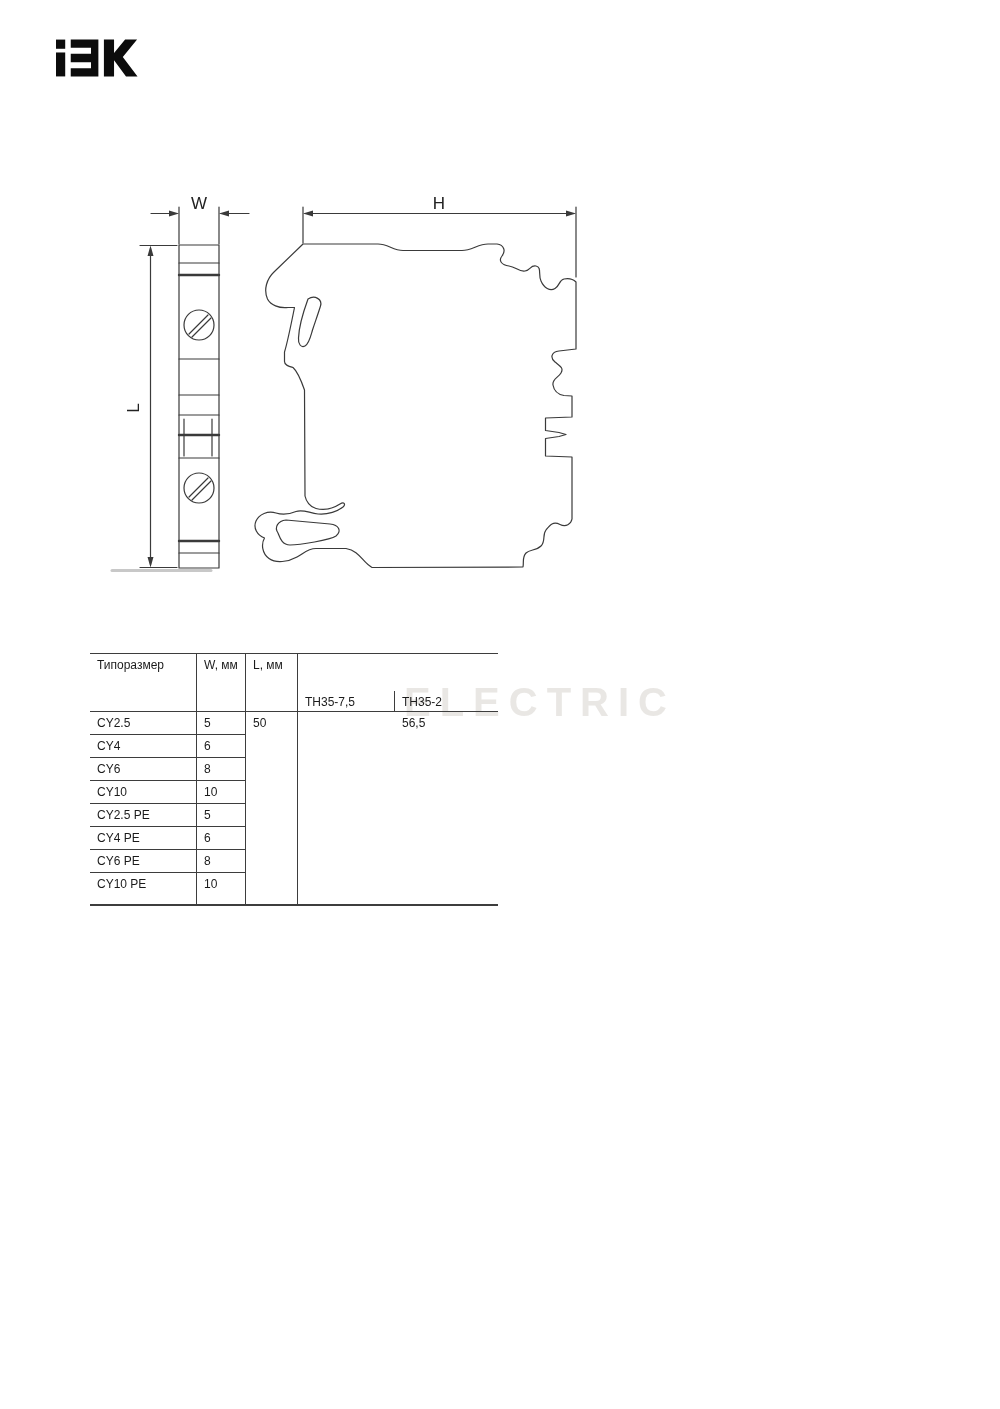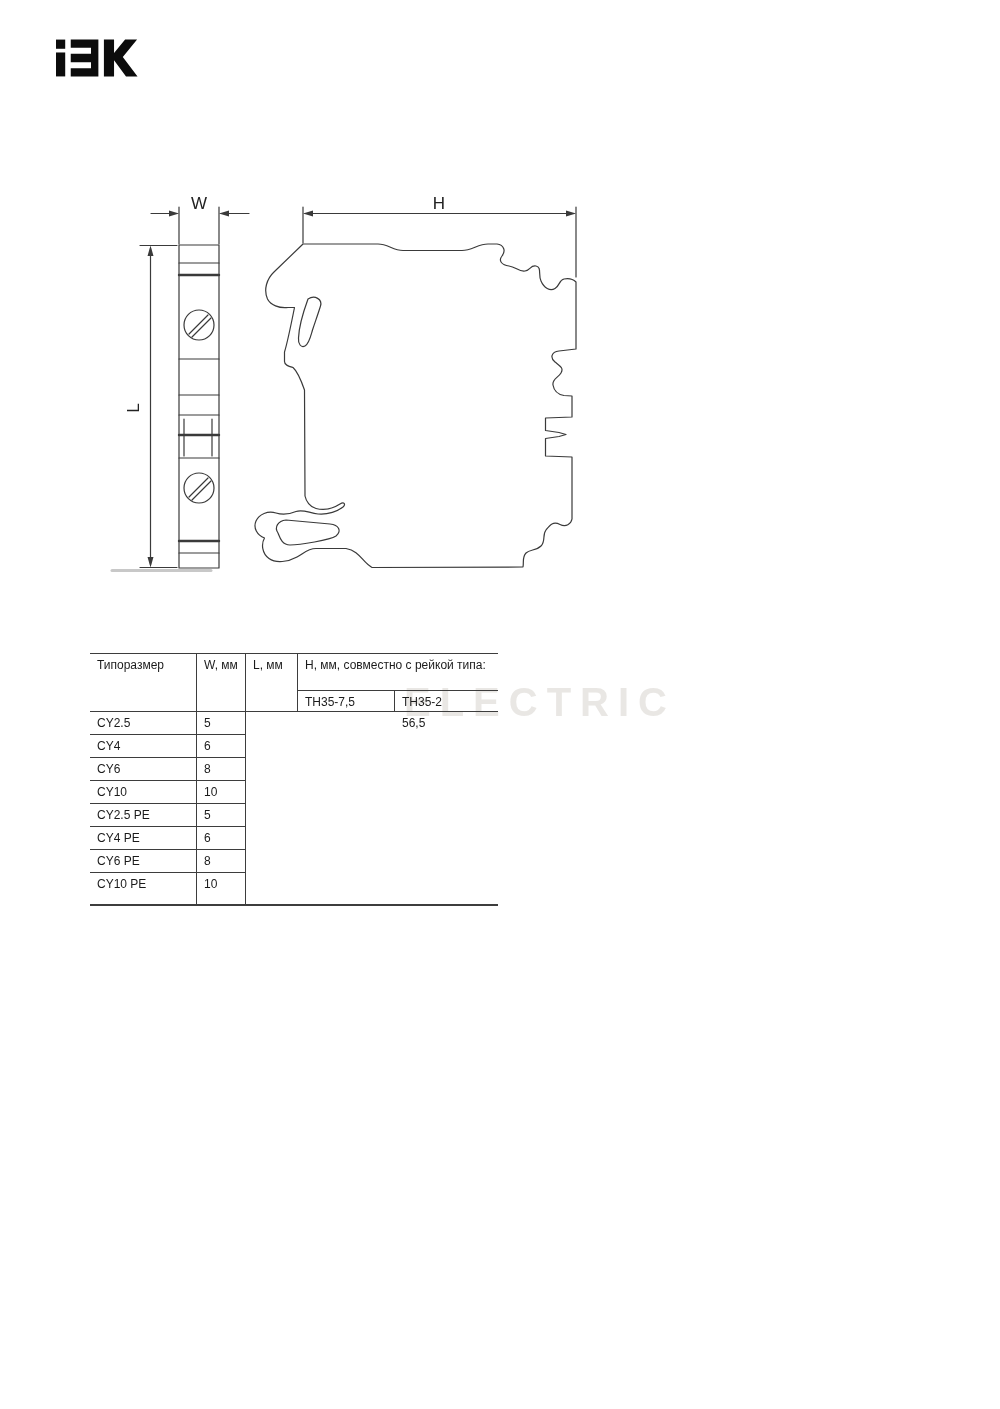--- a/index.html
+++ b/index.html
@@ -133,38 +133,38 @@
       </g>
     </svg>
   </div>
 
   <div class="watermark">ELECTRIC</div>
 
   <div class="spec-table">
     <div class="cell br bb" style="grid-area:1/1/3/2">Типоразмер</div>
     <div class="cell br bb" style="grid-area:1/2/3/3">W, мм</div>
     <div class="cell br bb" style="grid-area:1/3/3/4">L, мм</div>
-    <div class="cell bb" style="grid-area:1/4/2/6">H, мм, совместно с рейкой типа:</div>
     <div class="cell br bb" style="grid-area:2/4/3/5">ТН35-7,5</div>
     <div class="cell bb" style="grid-area:2/5/3/6">ТН35-2</div>
 
     <div class="cell br bb" style="grid-area:3/1/4/2">CY2.5</div>
     <div class="cell br bb" style="grid-area:3/2/4/3">5</div>
     <div class="cell br bb" style="grid-area:4/1/5/2">CY4</div>
     <div class="cell br bb" style="grid-area:4/2/5/3">6</div>
     <div class="cell br bb" style="grid-area:5/1/6/2">CY6</div>
     <div class="cell br bb" style="grid-area:5/2/6/3">8</div>
     <div class="cell br bb" style="grid-area:6/1/7/2">CY10</div>
     <div class="cell br bb" style="grid-area:6/2/7/3">10</div>
     <div class="cell br bb" style="grid-area:7/1/8/2">CY2.5 PE</div>
     <div class="cell br bb" style="grid-area:7/2/8/3">5</div>
     <div class="cell br bb" style="grid-area:8/1/9/2">CY4 PE</div>
     <div class="cell br bb" style="grid-area:8/2/9/3">6</div>
     <div class="cell br bb" style="grid-area:9/1/10/2">CY6 PE</div>
     <div class="cell br bb" style="grid-area:9/2/10/3">8</div>
     <div class="cell br" style="grid-area:10/1/11/2">CY10 PE</div>
     <div class="cell br" style="grid-area:10/2/11/3">10</div>
 
+    <div class="cell br" style="grid-area:3/3/11/4">50</div>
     <div class="cell" style="grid-area:3/5/11/6">56,5</div>
   </div>
 
 
 </div>
 
 </body></html>

